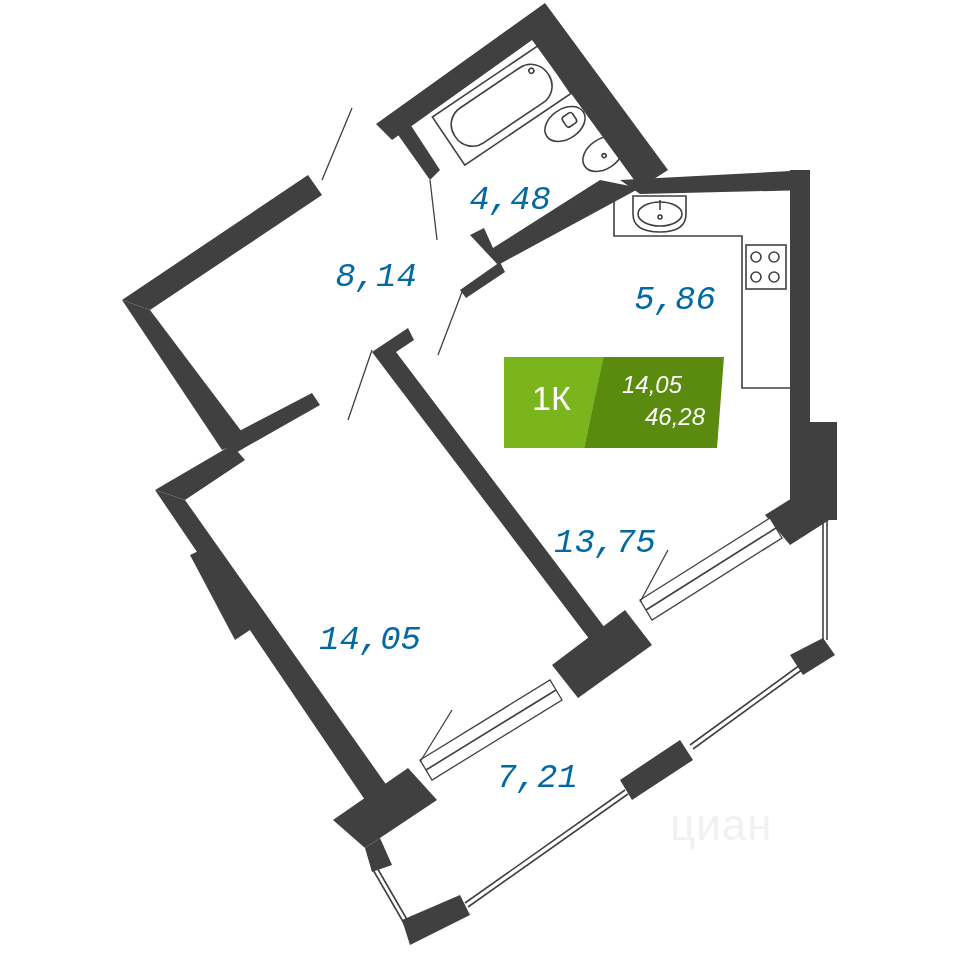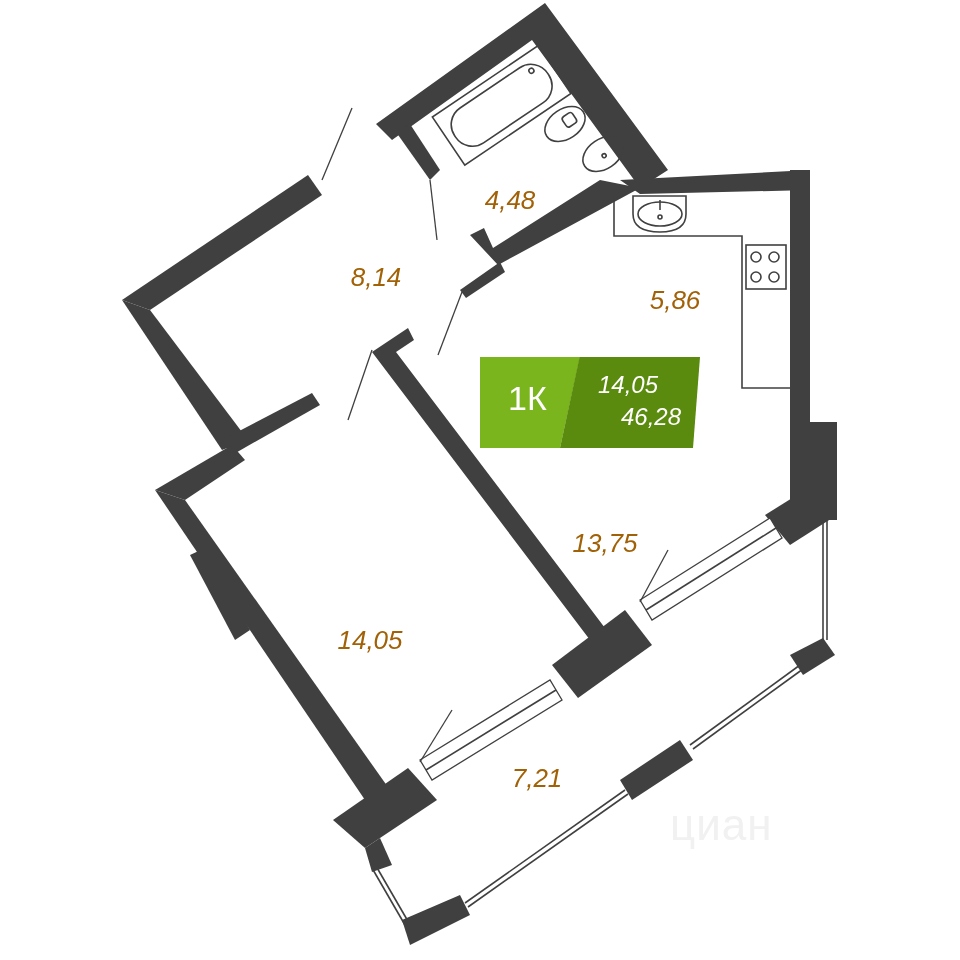--- a/index.html
+++ b/index.html
@@ -2,22 +2,22 @@
 <html><head>
 <meta charset="utf-8">
 <style>
   html,body{margin:0;padding:0;background:#ffffff;}
   body{width:960px;height:960px;position:relative;overflow:hidden;font-family:"Liberation Sans",sans-serif;}
   #plan{position:absolute;left:0;top:0;width:960px;height:960px;}
   .wall{fill:#404040;}
   .fix{fill:none;stroke:#404040;stroke-width:1.6;}
   .door{stroke:#404040;stroke-width:1.3;fill:none;}
   .win{fill:#ffffff;stroke:#404040;stroke-width:1.3;}
-  .lbl{position:absolute;font-family:Liberation Sans, sans-serif;font-style:italic;font-size:26px;color:#a16207;transform:translate(-50%,-50%);white-space:nowrap;}
-  .badge{position:absolute;left:480px;top:357px;width:220px;height:91px;}
+  .lbl{position:absolute;font-family:Liberation Mono, monospace;font-style:italic;font-size:34px;color:#0369a1;transform:translate(-50%,-50%);white-space:nowrap;}
+  .badge{position:absolute;left:504px;top:357px;width:220px;height:91px;}
   .badge .left{position:absolute;left:0;top:0;width:100px;height:91px;background:#7ab51d;clip-path:polygon(0 0,100% 0,80% 100%,0 100%);}
   .badge .right{position:absolute;left:80px;top:0;width:140px;height:91px;background:#5a8a0e;clip-path:polygon(14% 0,100% 0,95% 100%,0 100%);}
   .badge .type{position:absolute;left:28px;top:22px;font-size:34px;color:#fff;font-family:"Liberation Sans",sans-serif;}
   .badge .a1,.badge .a2{position:absolute;left:118px;font-size:24px;color:#fff;font-style:italic;font-family:"Liberation Sans",sans-serif;}
   .badge .a1{top:14px;} .badge .a2{top:46px;margin-left:23px;}
   .wm{position:absolute;left:670px;top:800px;font-size:44px;color:#f1f1f1;font-family:"Liberation Sans",sans-serif;letter-spacing:1px;}
 </style>
 </head>
 <body>
 

